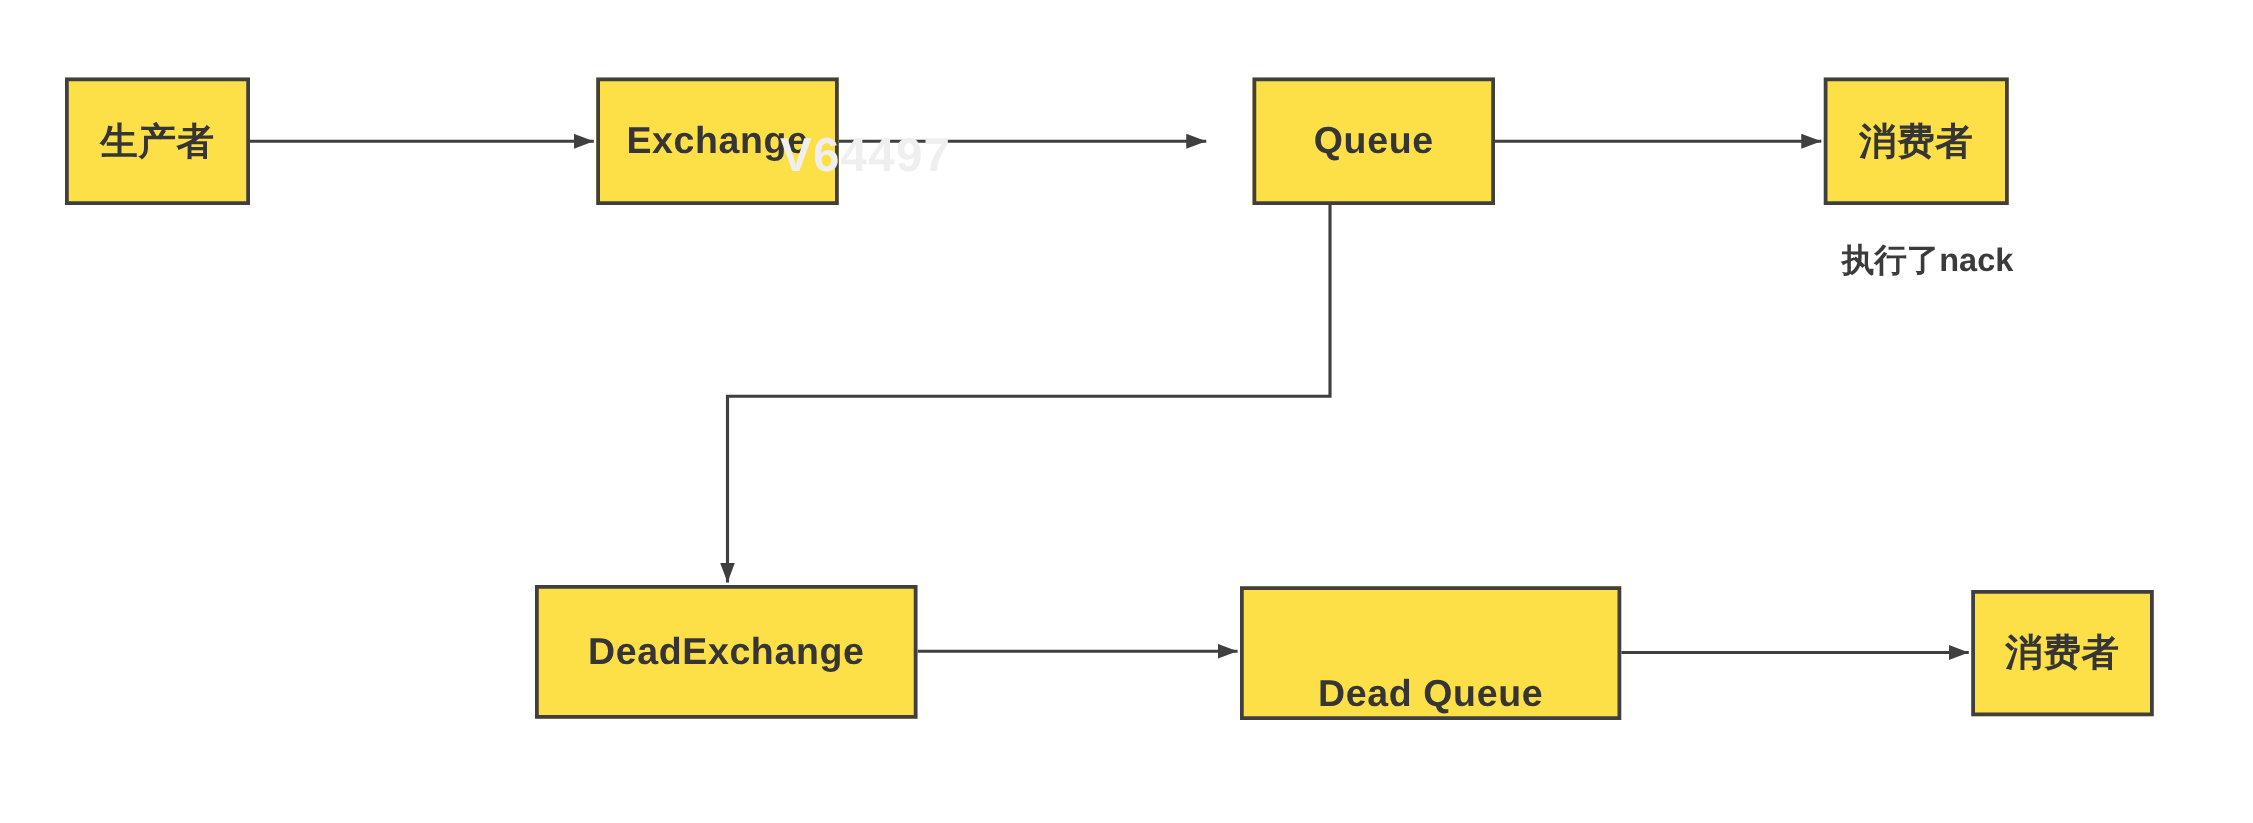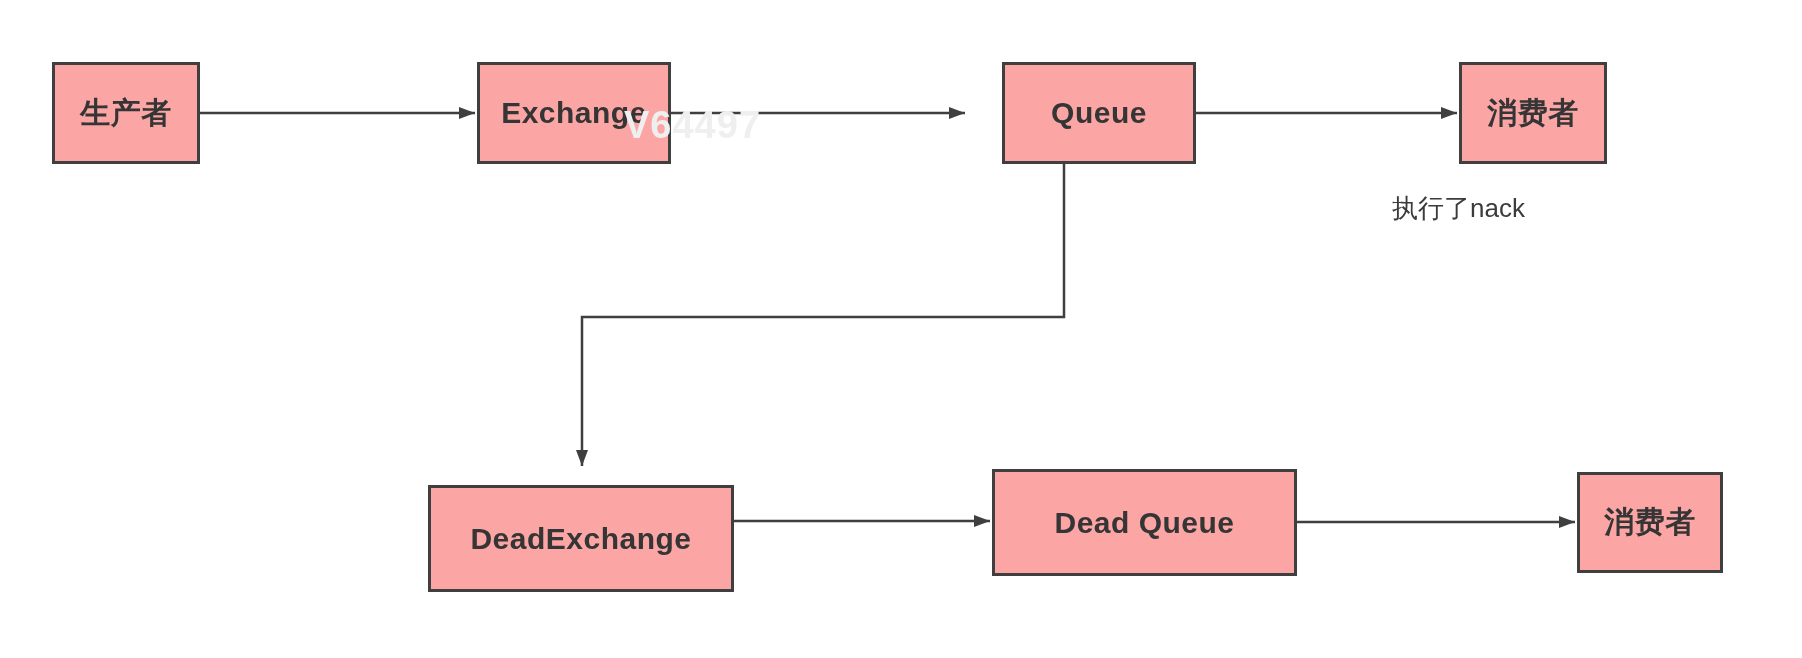--- a/index.html
+++ b/index.html
@@ -18,45 +18,45 @@
   .connectors {
     position: absolute;
     left: 0;
     top: 0;
     z-index: 1;
   }
   .node {
     position: absolute;
     box-sizing: border-box;
     border: 3px solid #3f3f3f;
-    background: #fca5a5;
+    background: #fde047;
     display: flex;
     align-items: center;
     justify-content: center;
     font-size: 30px;
     font-weight: bold;
     color: #353535;
     z-index: 2;
     letter-spacing: 0.5px;
   }
   .node-producer        { left: 52px;   top: 62px;  width: 148px; height: 102px; }
   .node-exchange        { left: 477px;  top: 62px;  width: 194px; height: 102px; }
   .node-queue           { left: 967px;  top: 62px;  width: 194px; height: 102px; margin-left: 35px; }
   .node-consumer-top    { left: 1459px; top: 62px;  width: 148px; height: 102px; }
-  .node-dead-exchange   { left: 428px;  top: 468px; width: 306px; height: 107px; margin-top: 17px; }
-  .node-dead-queue      { left: 992px;  top: 469px; width: 305px; height: 107px; }
+  .node-dead-exchange   { left: 428px;  top: 468px; width: 306px; height: 107px; }
+  .node-dead-queue      { left: 992px;  top: 469px; width: 305px; height: 107px; align-items: flex-end; }
   .node-consumer-bottom { left: 1577px; top: 472px; width: 146px; height: 101px; }
   .annotation {
     position: absolute;
     left: 1392px;
     top: 190px;
     width: 300px;
-    text-align: left;
+    text-align: center;
     font-size: 26px;
-    font-weight: normal;
+    font-weight: bold;
     line-height: 37px;
     color: #3b3b3b;
     z-index: 2;
   }
   .watermark {
     position: absolute;
     left: 624px;
     top: 104px;
     font-size: 38px;
     font-weight: 600;

